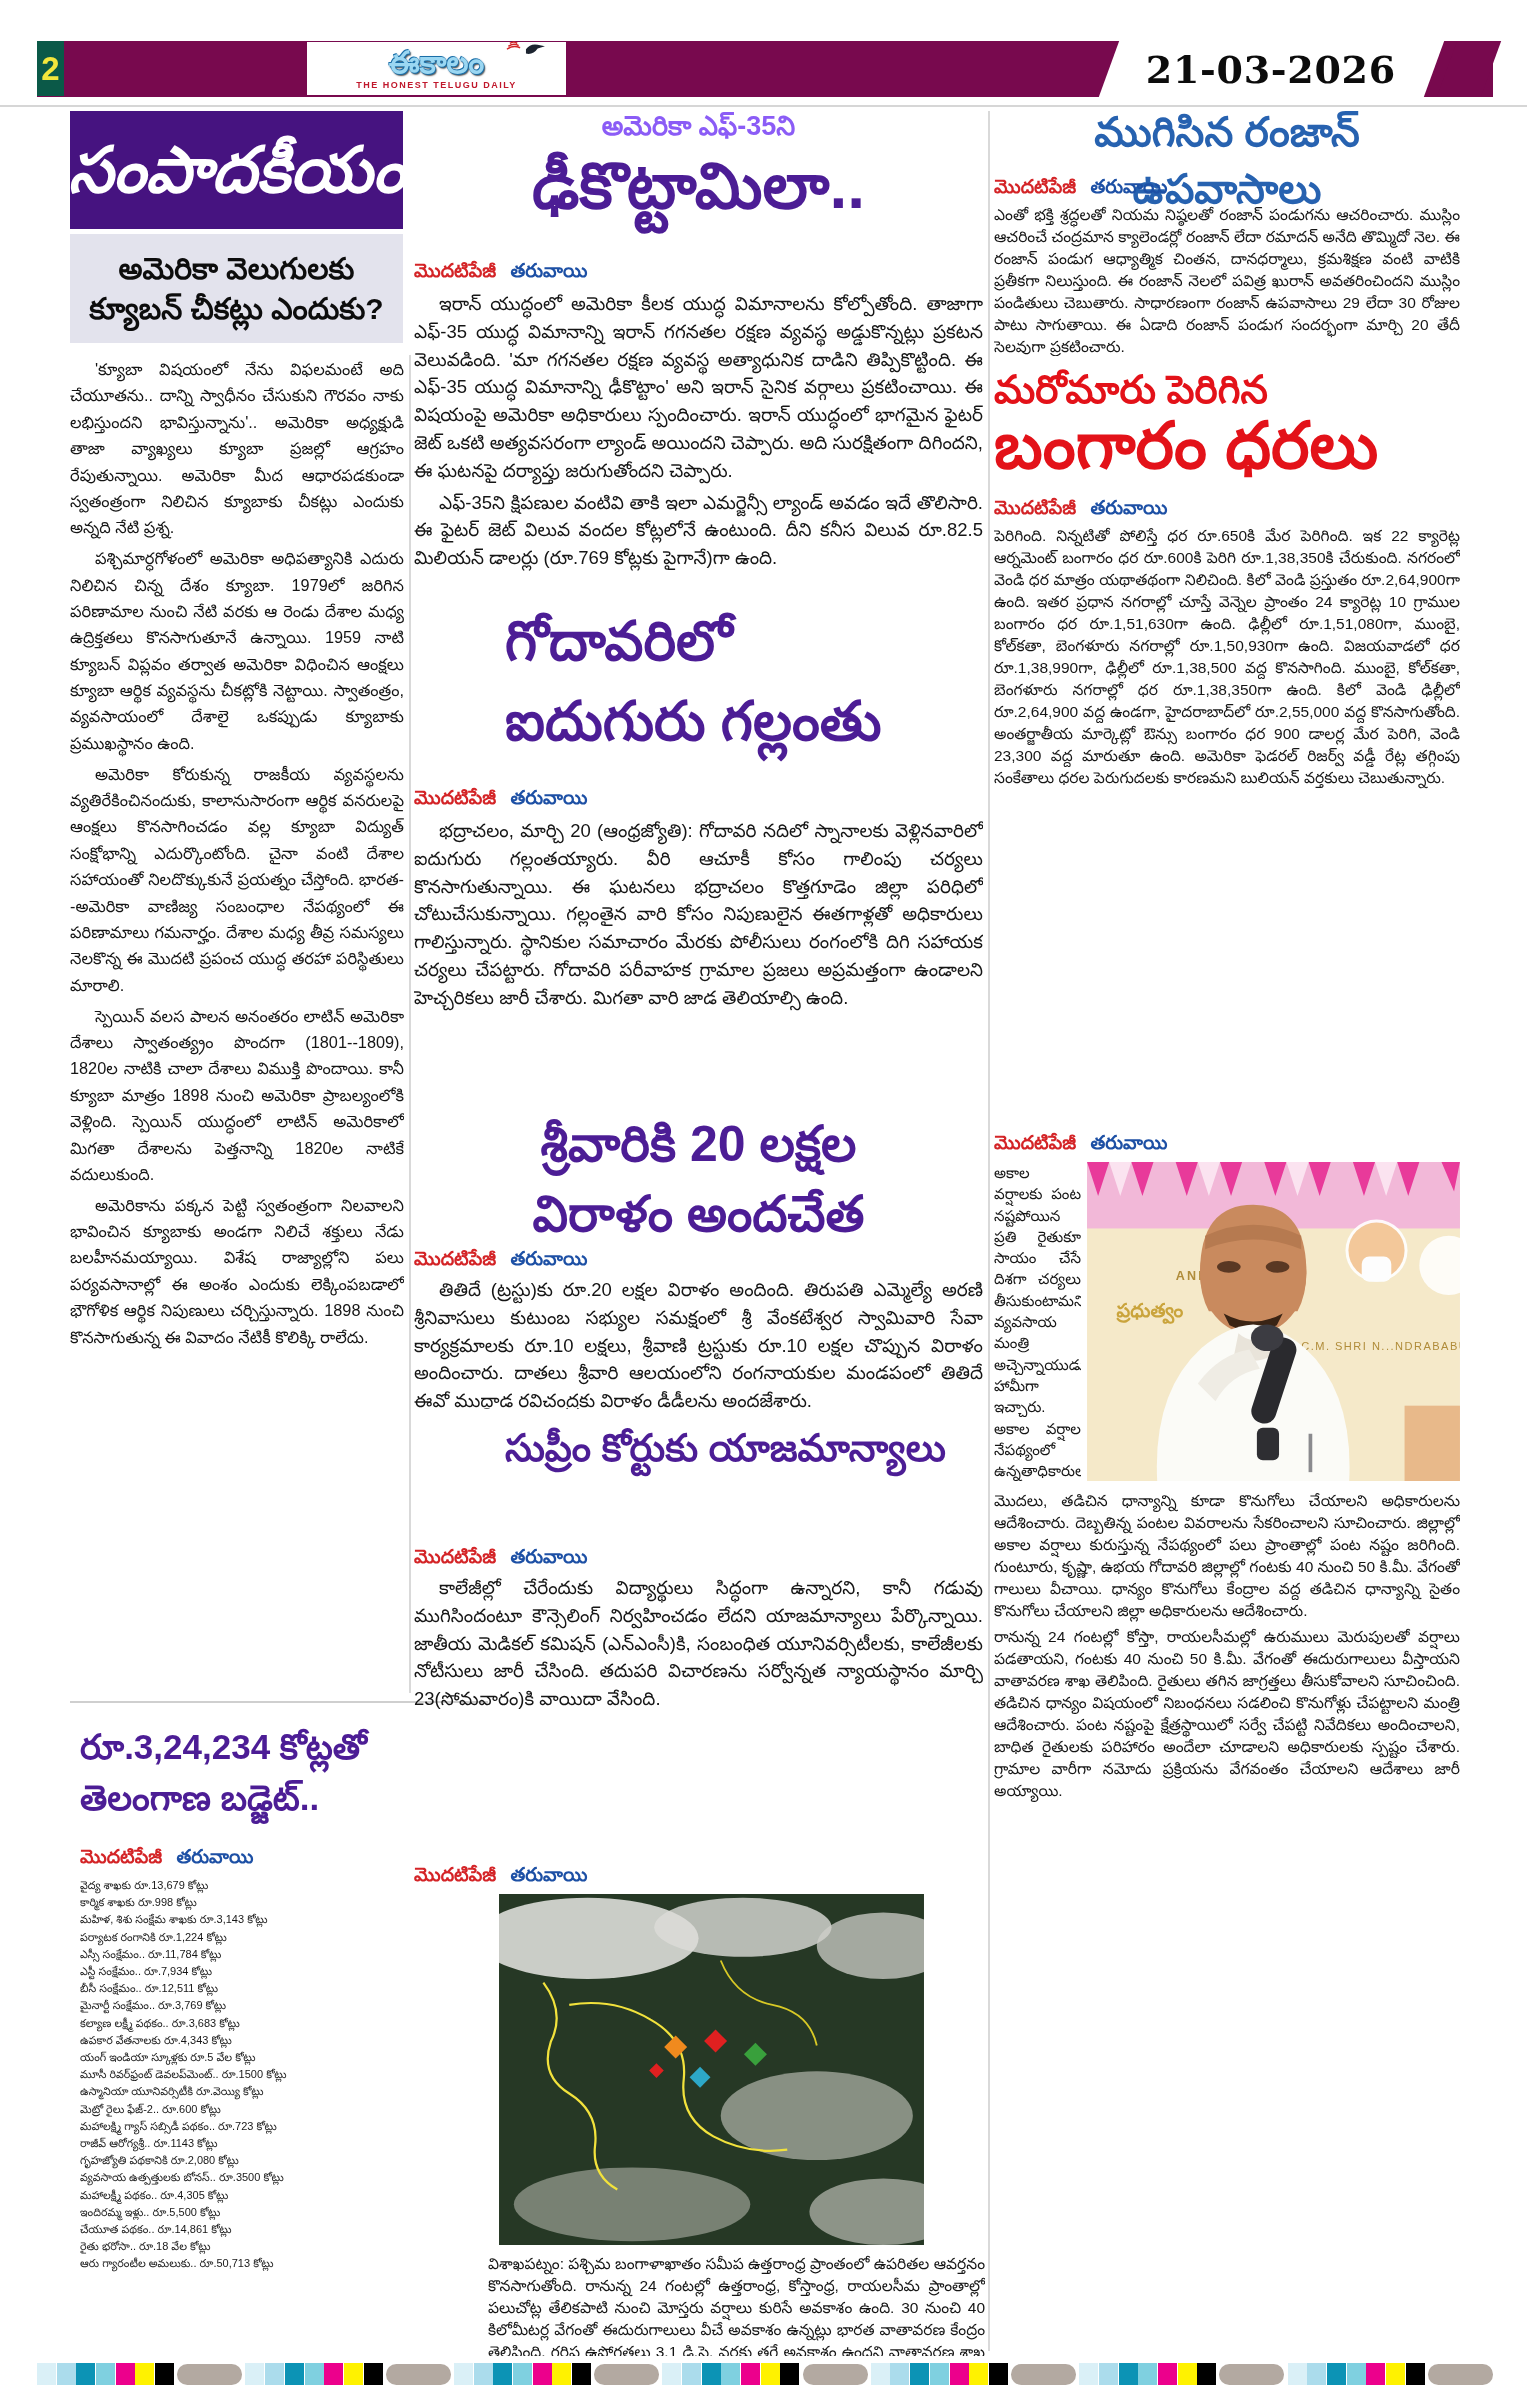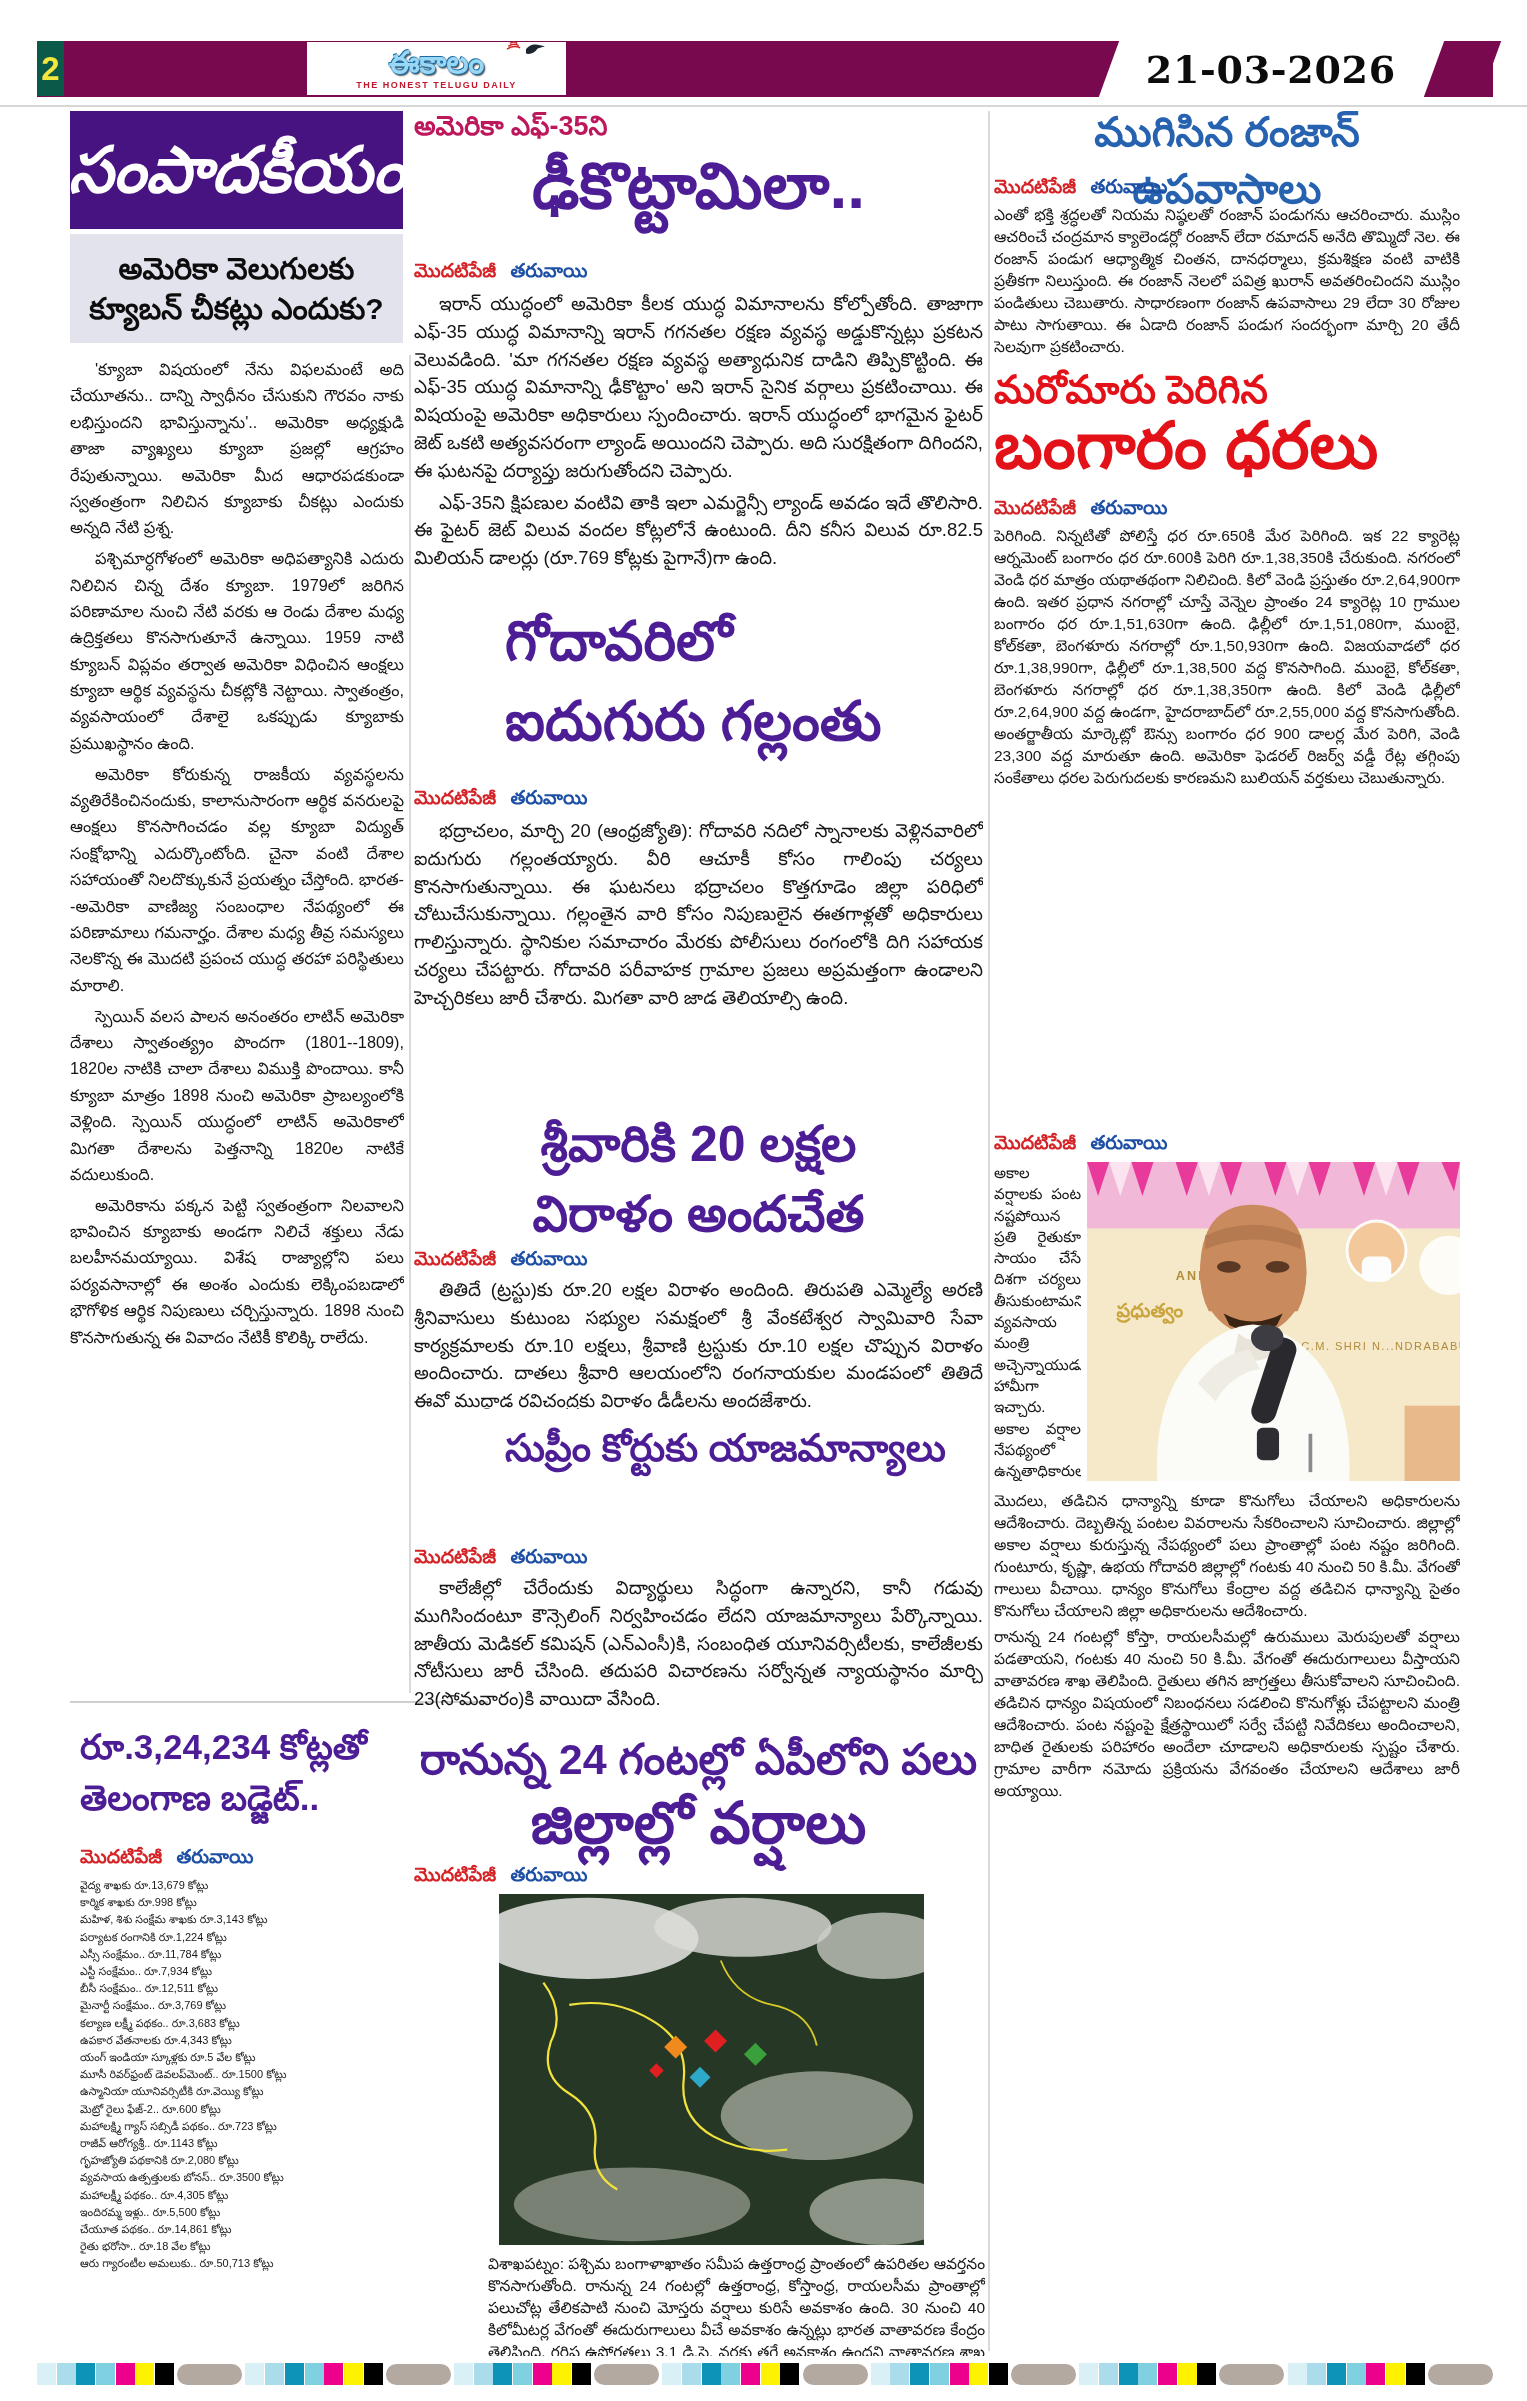--- a/index.html
+++ b/index.html
@@ -31,21 +31,21 @@
                display:flex;align-items:center;justify-content:center;}
   .edit-banner span{color:#ffffff;font-size:64px;font-weight:bold;font-style:italic;line-height:1;}
   .edit-subbox{left:70px;top:234px;width:333px;height:109px;background:#e3e3ed;
                display:flex;flex-direction:column;align-items:center;justify-content:center;gap:7.4px;}
   .edit-subbox div{font-size:30px;font-weight:bold;color:#0d0d0d;line-height:1.1;}
   .bodytext{font-size:16.3px;line-height:1.62;text-align:justify;color:#151515;overflow:hidden;}
   .bodytext p{margin:0 0 4.4px 0;text-indent:25px;}
   .bodytext-md{font-size:18.5px;line-height:1.5;}
   .bodytext-sm{font-size:15.5px;line-height:1.42;}
   
-  .kicker{font-size:27px;font-weight:bold;color:#be185d;text-align:left;}
+  .kicker{font-size:27px;font-weight:bold;color:#8b5cf6;text-align:center;}
   .h-black{font-weight:bold;color:#4c1d95;line-height:1.08;}
   .h-blue{font-weight:bold;color:#2762b0;}
   .h-red{font-weight:bold;color:#e31219;}
   .byline{font-size:19px;font-weight:bold;}
   .byline .b1{color:#d42427;}
   .byline .b2{color:#1d50a5;margin-left:9px;}
   
   .budget-list{font-size:11px;line-height:1.23;color:#181818;}
   .budget-list p{margin:0 0 3.7px 0;}
   
@@ -178,24 +178,20 @@
   </div>
   <div class="abs byline" style="left:414px;top:1546px;">
     <span class="b1">మొదటిపేజీ</span>
     <span class="b2">తరువాయి</span>
   </div>
   <div class="abs bodytext bodytext-md" style="left:414px;top:1574px;width:569px;height:148px;">
 
   <p>కాలేజీల్లో చేరేందుకు విద్యార్థులు సిద్ధంగా ఉన్నారని, కానీ గడువు ముగిసిందంటూ కౌన్సెలింగ్ నిర్వహించడం లేదని యాజమాన్యాలు పేర్కొన్నాయి. జాతీయ మెడికల్ కమిషన్ (ఎన్ఎంసీ)కి, సంబంధిత యూనివర్సిటీలకు, కాలేజీలకు నోటీసులు జారీ చేసింది. తదుపరి విచారణను సర్వోన్నత న్యాయస్థానం మార్చి 23(సోమవారం)కి వాయిదా వేసింది.</p>
     </div>
 
-  <div class="abs h-black" style="left:414px;top:1733px;width:569px;font-size:43px;text-align:center;line-height:1.25;">
-    <div>రానున్న 24 గంటల్లో ఏపీలోని పలు</div>
-    <div style="font-size:58px;">జిల్లాల్లో వర్షాలు</div>
-  </div>
   <div class="abs byline" style="left:414px;top:1864px;">
     <span class="b1">మొదటిపేజీ</span>
     <span class="b2">తరువాయి</span>
   </div>
 
   <div class="abs img-frame" style="left:499px;top:1894px;width:425px;height:351px;">
     <svg width="425" height="351" viewBox="0 0 575 475">
       <rect width="575" height="475" fill="#20301f"></rect>
       <rect width="575" height="475" fill="#2c3d2a" opacity="0.6"></rect>
       <ellipse cx="120" cy="60" rx="150" ry="55" fill="#e8e8e4" opacity="0.85"></ellipse>

